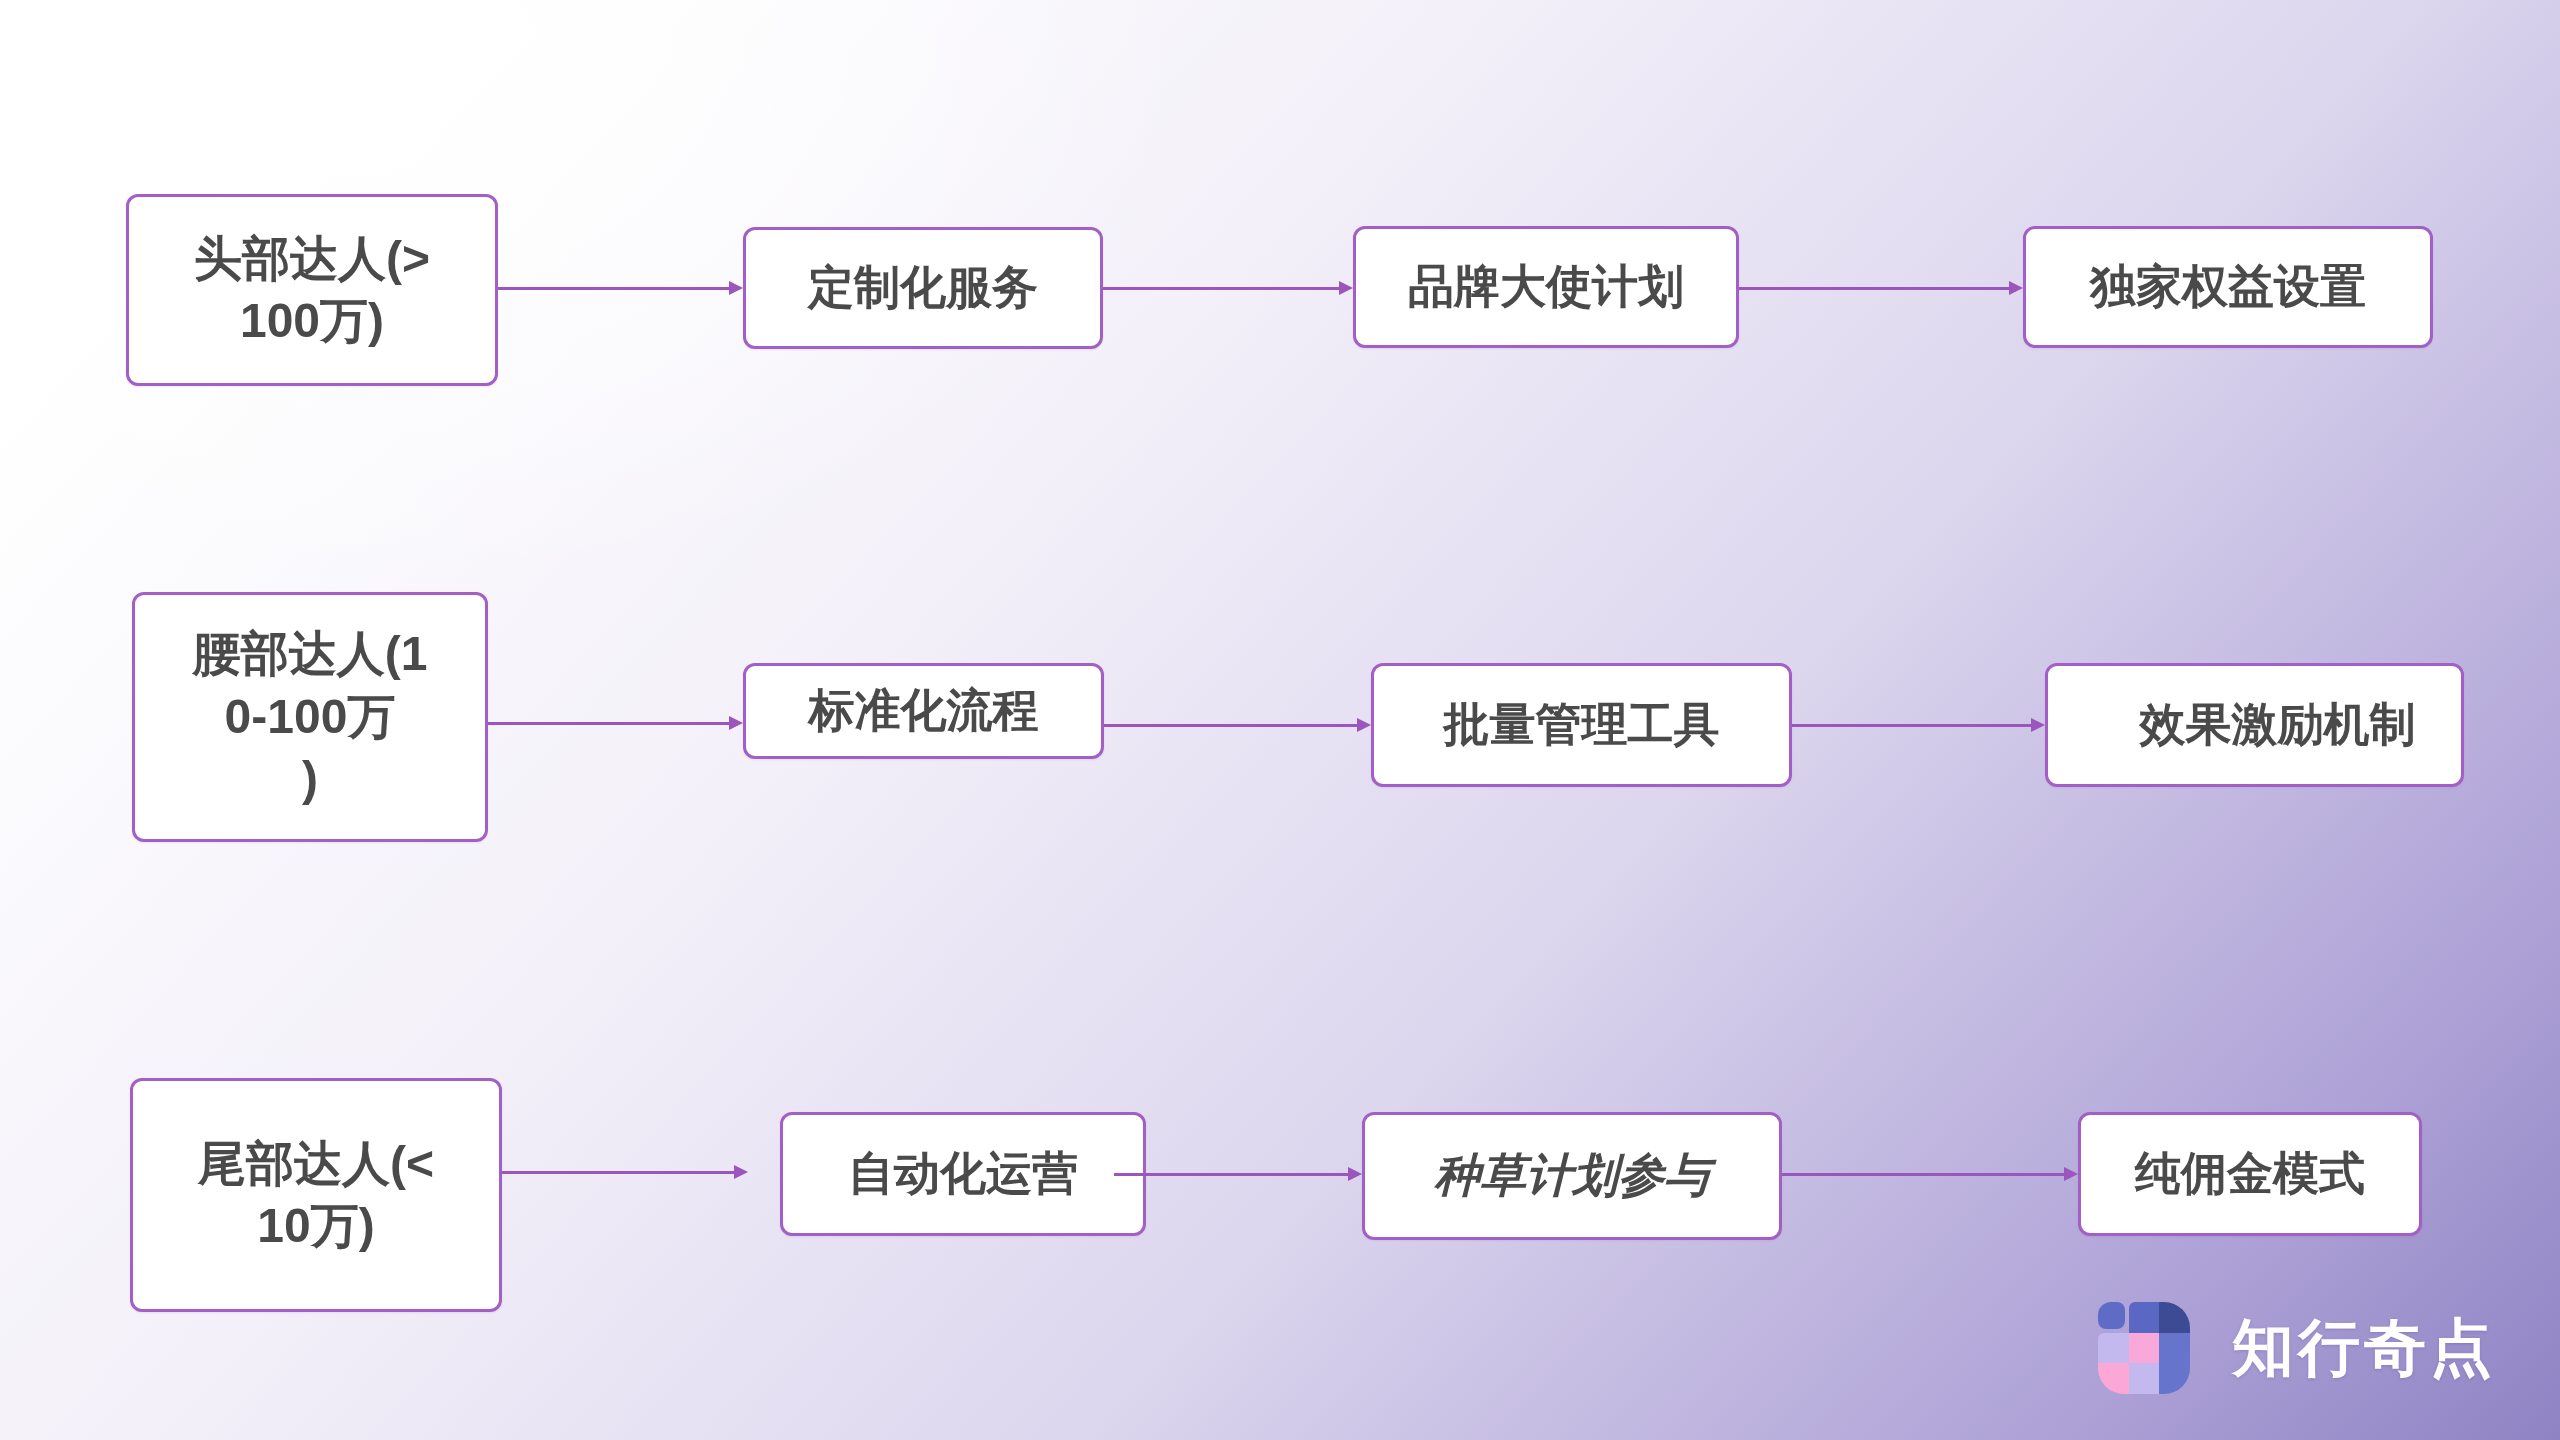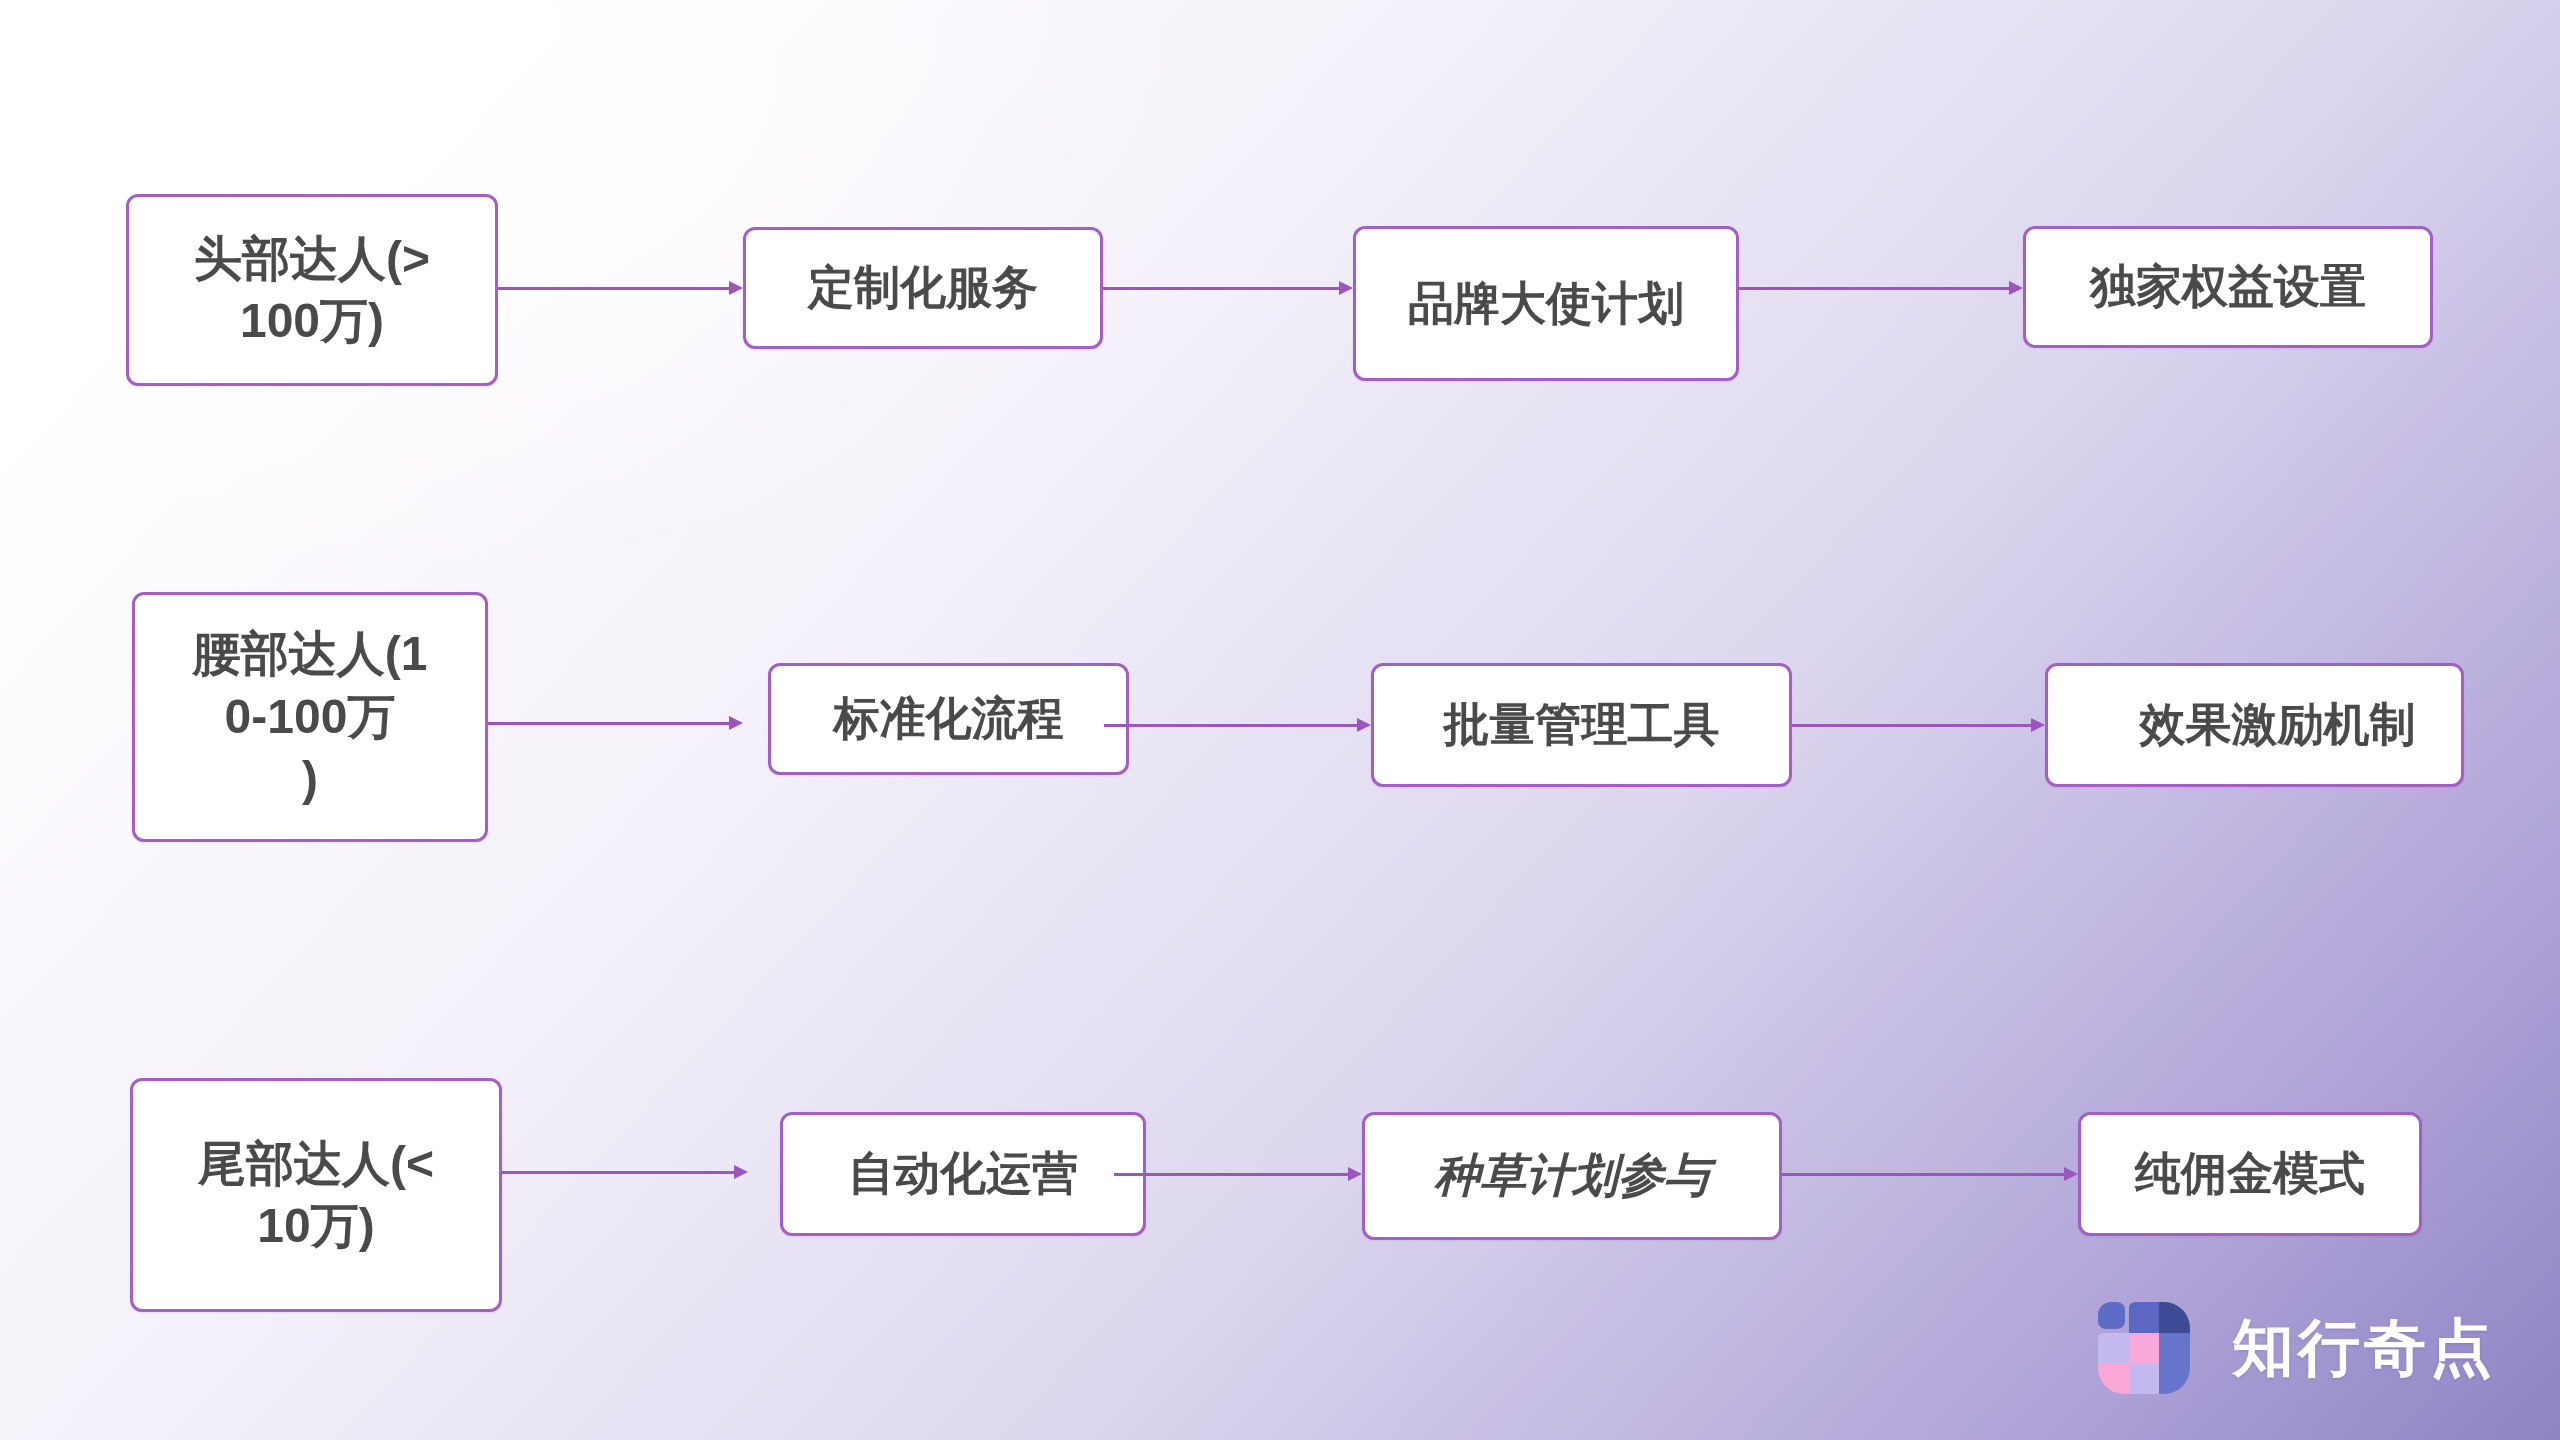--- a/index.html
+++ b/index.html
@@ -75,39 +75,39 @@
     <div class="head"></div>
   </div>
 
   <div class="box" style="left:743px;top:227px;width:360px;height:122px;">定制化服务</div>
 
   <div class="arrow" style="left:1103px;top:287px;width:250px;">
     <div class="line"></div>
     <div class="head"></div>
   </div>
 
-  <div class="box" style="left:1353px;top:226px;width:386px;height:155px;">品牌大使计划</div>
+  <div class="box" style="left:1353px;top:226px;width:386px;height:122px;">品牌大使计划</div>
 
   <div class="arrow" style="left:1739px;top:287px;width:284px;">
     <div class="line"></div>
     <div class="head"></div>
   </div>
 
   <div class="box" style="left:2023px;top:226px;width:410px;height:122px;">独家权益设置</div>
 
   <div class="box tier" style="left:132px;top:592px;width:356px;height:250px;">腰部达人(1
 0-100万
 )</div>
 
   <div class="arrow" style="left:488px;top:722px;width:255px;">
     <div class="line"></div>
     <div class="head"></div>
   </div>
 
-  <div class="box" style="left:768px;top:663px;width:361px;height:112px;">标准化流程</div>
+  <div class="box" style="left:743px;top:663px;width:361px;height:96px;">标准化流程</div>
 
   <div class="arrow" style="left:1104px;top:724px;width:267px;">
     <div class="line"></div>
     <div class="head"></div>
   </div>
 
   <div class="box" style="left:1371px;top:663px;width:421px;height:124px;">批量管理工具</div>
 
   <div class="arrow" style="left:1792px;top:724px;width:253px;">
     <div class="line"></div>

